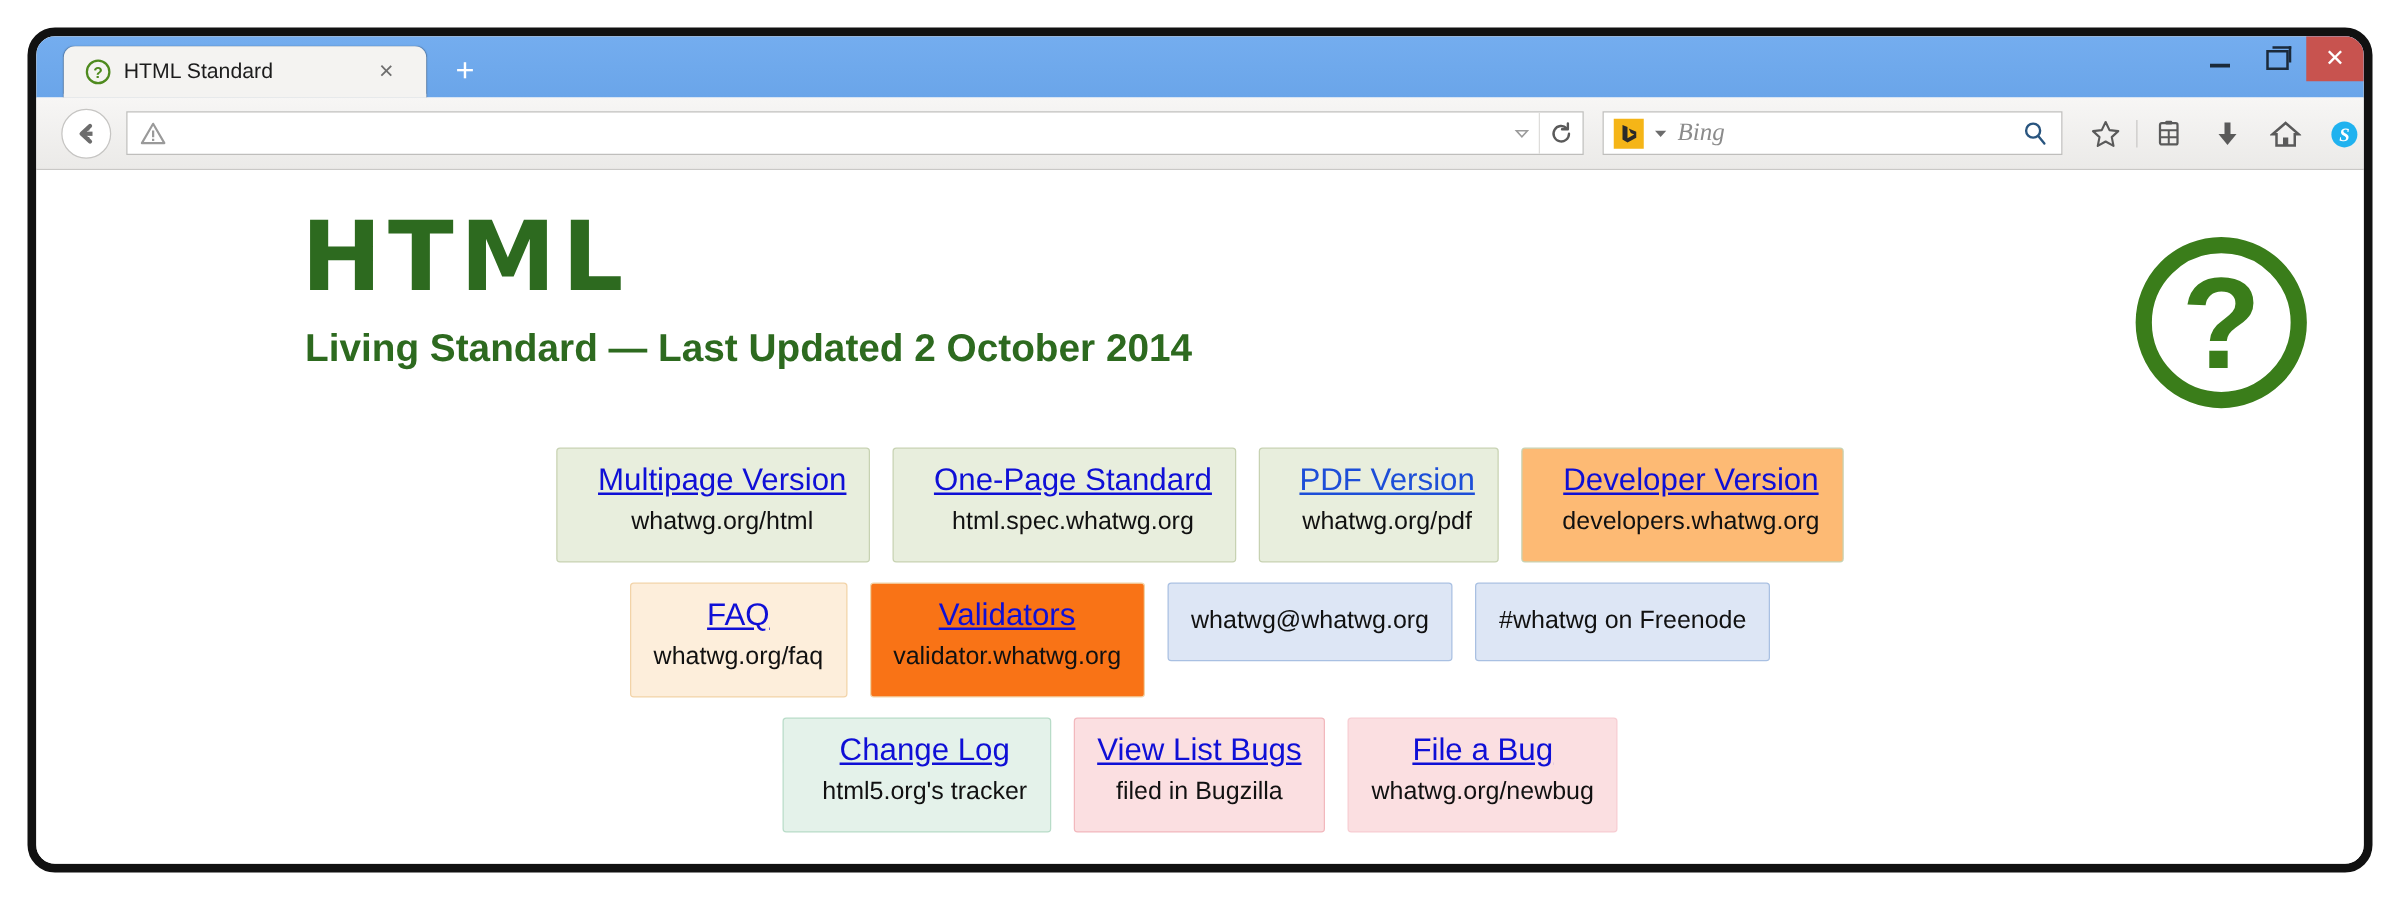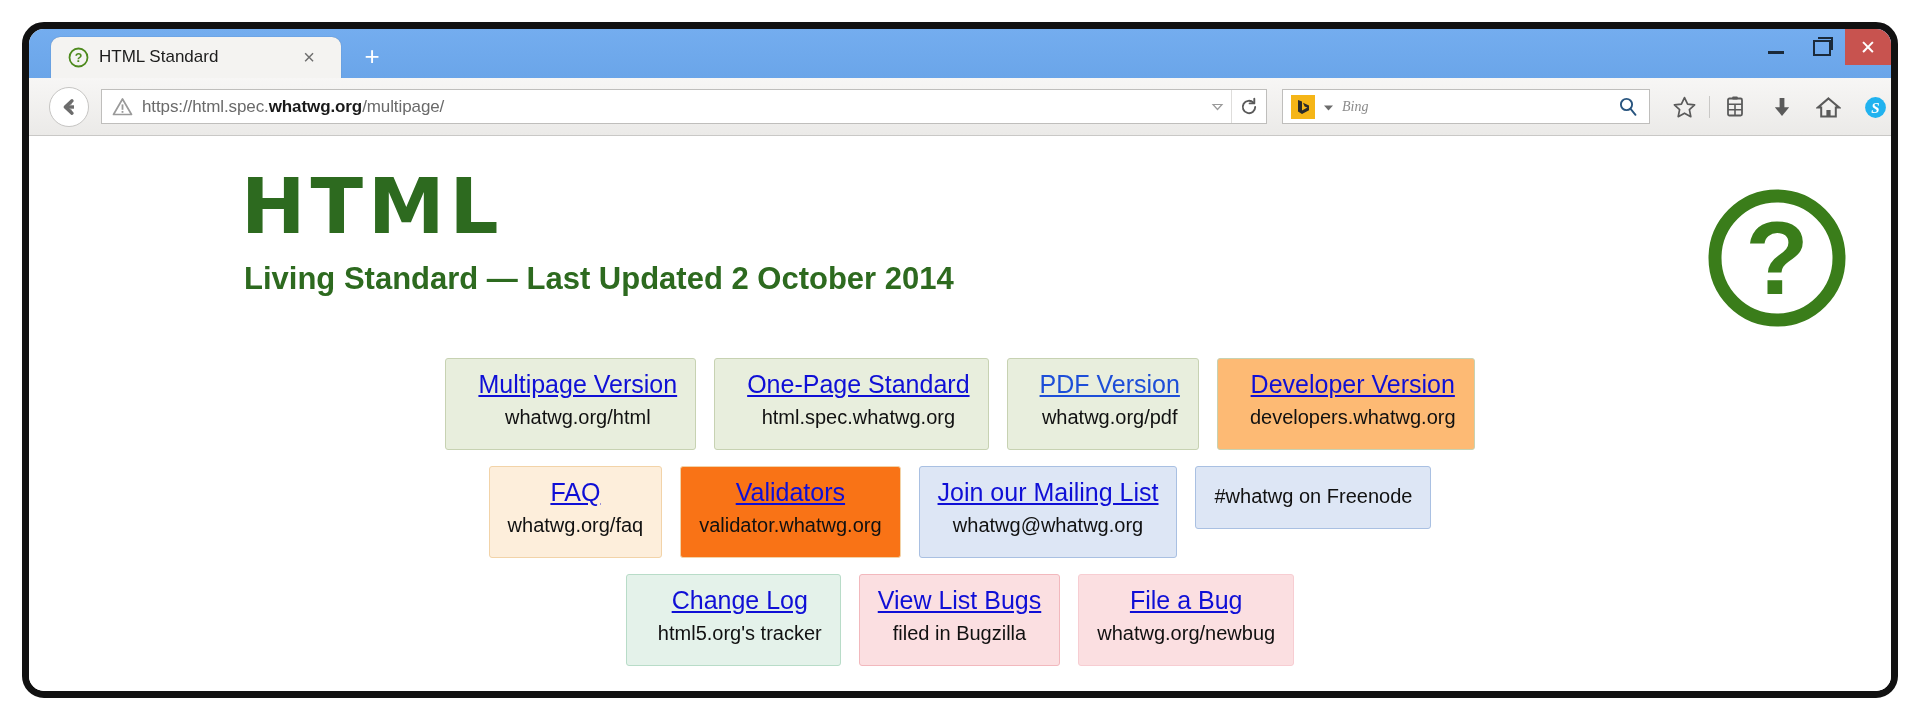--- a/index.html
+++ b/index.html
@@ -271,21 +271,21 @@
     align-items: center;
     justify-content: center;
     flex: 0 0 auto;
   }
   #search-engine-dropmarker {
     margin-left: 8px;
     margin-right: 8px;
     flex: 0 0 auto;
   }
   #search-placeholder {
-    font-size: 14px;
+    font-size: 20px;
     color: #8b8b8b;
     font-style: italic;
     font-family: "Liberation Serif", serif;
   }
   #search-go {
     position: absolute;
     right: 9px;
     top: 5px;
     cursor: pointer;
   }
@@ -451,21 +451,20 @@
       </div>
 
       <div id="url-bar">
         <span id="site-identity-icon">
           <svg width="21" height="21" viewBox="0 0 21 21">
             <path d="M10.5 3 L19.5 18.5 L1.5 18.5 Z" fill="none" stroke="#9a9a9a" stroke-width="1.7" stroke-linejoin="round"></path>
             <rect x="9.6" y="8.4" width="1.8" height="5.4" fill="#9a9a9a"></rect>
             <rect x="9.6" y="15" width="1.8" height="1.8" fill="#9a9a9a"></rect>
           </svg>
         </span>
-        <span id="url-text"><span>https://html.spec.</span><span class="host">whatwg.org</span><span>/multipage/</span></span>
 
         <div id="url-right">
           <div id="dropmarker">
             <svg width="15" height="15" viewBox="0 0 15 15">
               <path d="M3 5.5 L12 5.5 L7.5 10.5 Z" fill="none" stroke="#9b9b9b" stroke-width="1.2"></path>
             </svg>
           </div>
           <div id="reload-button">
             <svg width="20" height="20" viewBox="0 0 20 20">
               <path d="M16.2 10 A6.2 6.2 0 1 1 14.4 5.6" fill="none" stroke="#5a5a5a" stroke-width="1.9" stroke-linecap="round"></path>
@@ -567,21 +566,20 @@
           <div class="link-row row2">
             <div class="link-box" style="background: rgb(253, 238, 219); border-color: rgb(242, 211, 168);">
               <span class="box-link" style="color: rgb(15, 15, 214);">FAQ</span>
               <span class="box-sub">whatwg.org/faq</span>
             </div>
             <div class="link-box" style="background: #f97316; border-color: rgb(242, 211, 168);">
               <span class="box-link" style="color: rgb(15, 15, 214);">Validators</span>
               <span class="box-sub">validator.whatwg.org</span>
             </div>
             <div class="link-box" style="background: rgb(221, 230, 245); border-color: rgb(169, 192, 226);">
-              <span class="box-link" style="color: rgb(15, 15, 214);">Join our Mailing List</span>
               <span class="box-sub">whatwg@whatwg.org</span>
             </div>
             <div class="link-box" style="background: rgb(221, 230, 245); border-color: rgb(169, 192, 226);">
               <span class="box-sub">#whatwg on Freenode</span>
             </div>
           </div>
           <div class="link-row row3">
             <div class="link-box" style="background: rgb(228, 242, 234); border-color: rgb(184, 220, 200); padding-left: 31px;">
               <span class="box-link" style="color: rgb(15, 15, 214);">Change Log</span>
               <span class="box-sub">html5.org's tracker</span>

